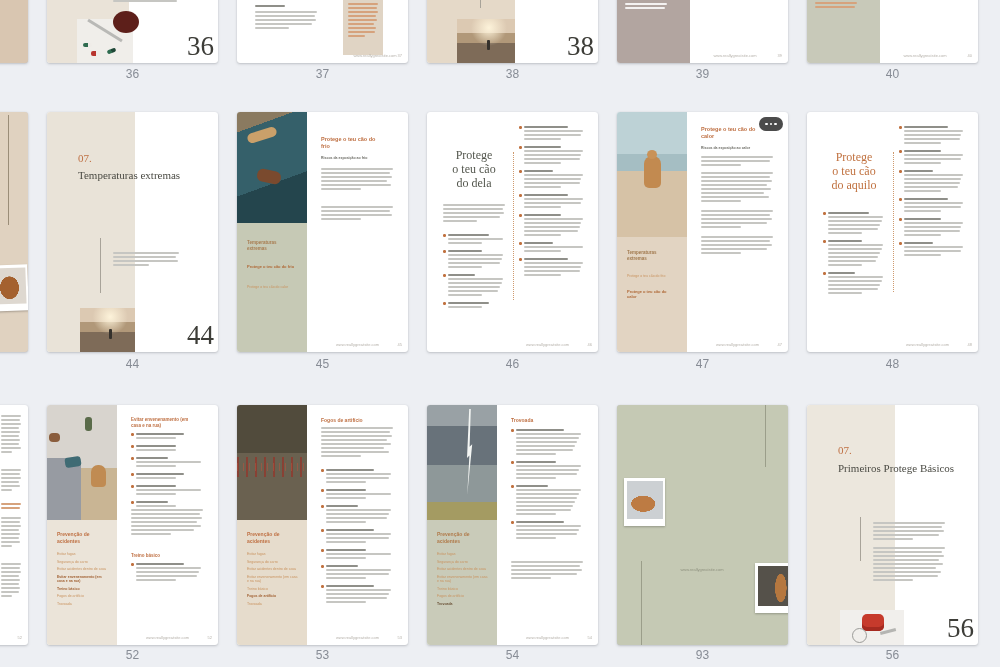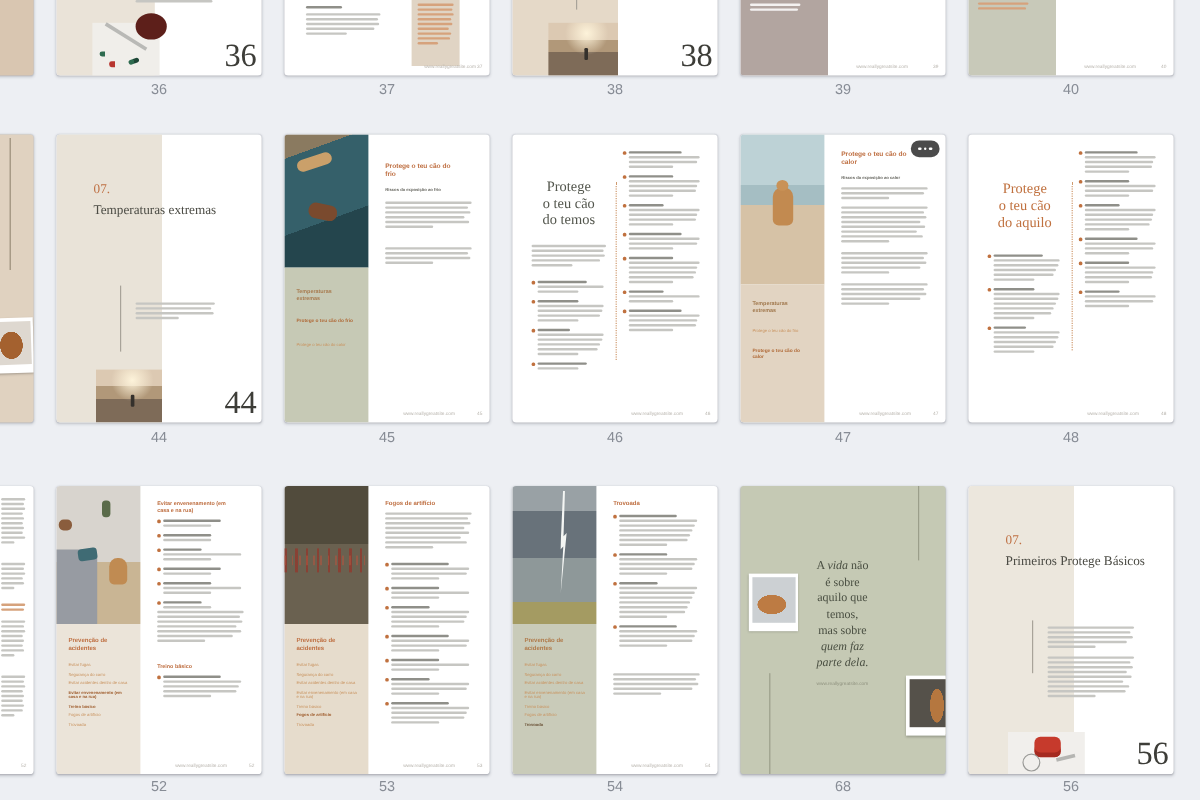--- a/index.html
+++ b/index.html
@@ -235,21 +235,21 @@
         <div class="bar" style="width: 55%;"></div>
       </div>
     <div class="foot">www.reallygreatsite.com</div>
     <div class="folio">45</div>
   </div>
 
   <div class="page" style="left:427px;top:112px;">
     <div class="abs bigh" style="left:14px;top:36px;width:66px;">
       <span style="display:block;">Protege</span>
       <span style="display:block;">o teu cão</span>
-      <span style="display:block;">do temos</span>
+      <span style="display:block;">do dela</span>
     </div>
     <div class="abs" style="left:16px;top:92px;width:62px;">
         <div class="bar" style="width: 100%;"></div>
         <div class="bar" style="width: 96%;"></div>
         <div class="bar" style="width: 99%;"></div>
         <div class="bar" style="width: 92%;"></div>
         <div class="bar" style="width: 55%;"></div>
       </div>
     <div class="abs" style="left:16px;top:122px;width:62px;">
         <div class="blt">
@@ -787,29 +787,20 @@
         <div class="bar" style="width: 92%;"></div>
         <div class="bar" style="width: 55%;"></div>
       </div>
     <div class="foot">www.reallygreatsite.com</div>
     <div class="folio">54</div>
   </div>
 
   <div class="page" style="left:617px;top:405px;background:#c5c9b4;">
     <div class="abs vline" style="left:148px;top:0;height:62px;background:#9b9e8a;"></div>
     <div class="abs vline" style="left:24px;top:156px;height:84px;background:#9b9e8a;"></div>
-    <div class="abs quote" style="left:25px;top:60px;width:120px;">
-      <span>A </span><span class="it">vida</span><span> não</span>
-      <span style="display:block;">é sobre</span>
-      <span style="display:block;">aquilo que</span>
-      <span style="display:block;">temos,</span>
-      <span style="display:block;">mas sobre</span>
-      <span style="display:block;" class="it">quem faz</span>
-      <span style="display:block;" class="it">parte dela.</span>
-    </div>
     <div class="abs" style="left:25px;top:162px;width:120px;text-align:center;font-size:4px;color:#8f927f;">www.reallygreatsite.com</div>
     <div class="pol" style="left:7px;top:73px;width:36px;height:38px;">
       <div class="ph" style="background:radial-gradient(ellipse 60% 38% at 45% 60%,#bd7b43 0 55%,#ccd0d3 56%);"></div>
     </div>
     <div class="pol" style="right:-10px;top:158px;width:38px;height:40px;">
       <div class="ph" style="background:radial-gradient(ellipse 30% 70% at 60% 55%,#b5773f 0 50%,#55514a 51%);"></div>
     </div>
   </div>
 
   <div class="page" style="left:807px;top:405px;">
@@ -839,16 +830,16 @@
       <div class="abs" style="left:22px;top:4px;width:22px;height:17px;background:#c63a2c;border-radius:5px;box-shadow:inset 0 -4px 0 #a52a20;"></div>
       <div class="abs" style="left:12px;top:18px;width:13px;height:13px;border:1.5px solid #9b9b98;border-radius:50%;"></div>
       <div class="abs" style="left:40px;top:20px;width:16px;height:2.5px;background:#b5b5b2;transform:rotate(-14deg);"></div>
     </div>
     <div class="abs bigno" style="right:4px;bottom:3px;">56</div>
   </div>
 
   <div class="plabel" style="left:47px;top:648px;">52</div>
   <div class="plabel" style="left:237px;top:648px;">53</div>
   <div class="plabel" style="left:427px;top:648px;">54</div>
-  <div class="plabel" style="left:617px;top:648px;">68</div>
+  <div class="plabel" style="left:617px;top:648px;">93</div>
   <div class="plabel" style="left:807px;top:648px;">56</div>
 
 </div>
 
 </body></html>

